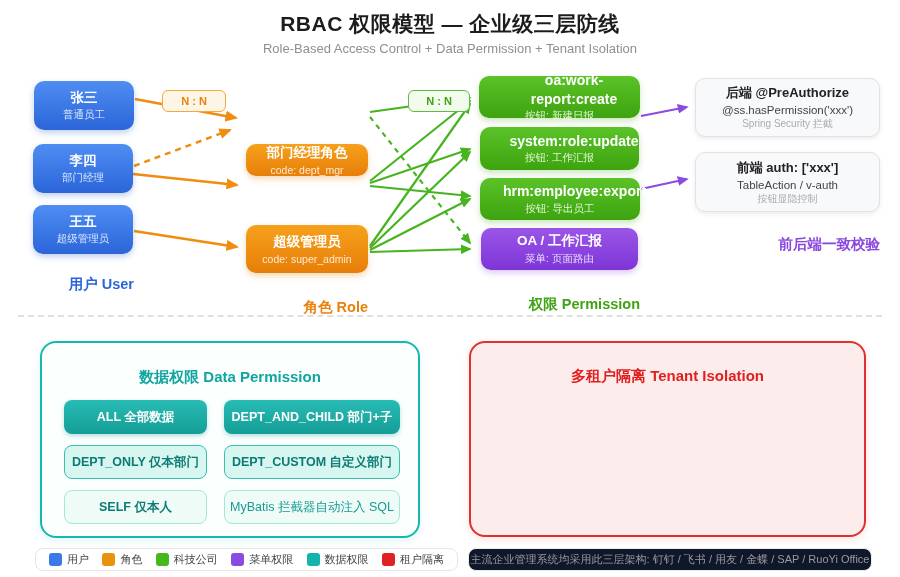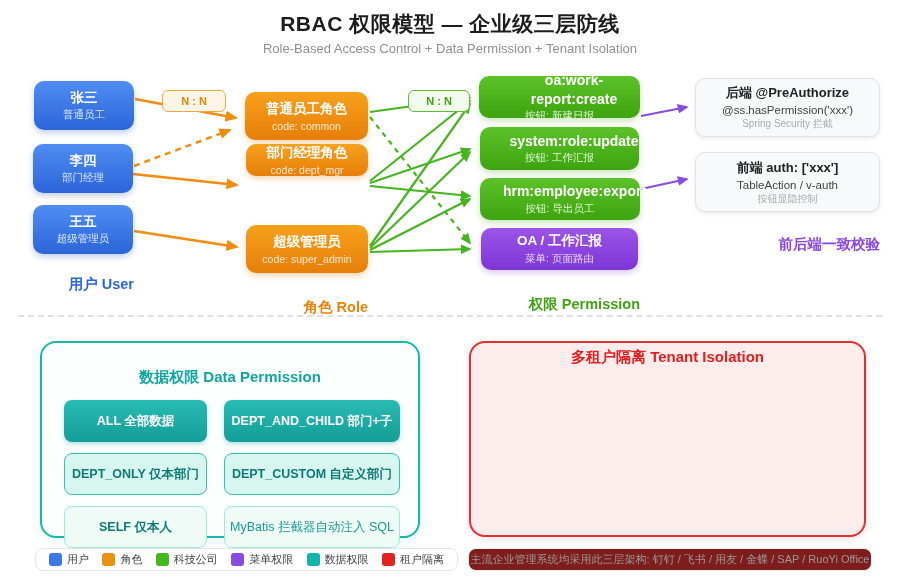--- a/index.html
+++ b/index.html
@@ -46,31 +46,31 @@
 
   .divider { position:absolute; top:315px; left:18px; width:864px; border-top:2px dashed #e0e0e0; z-index:0; }
 
   
   .panel { position:absolute; z-index:2; border-radius:16px; }
   .dp { left:40px; top:341px; width:380px; height:197px; background:#fbfffe;
         border:2px solid #15b8ae; box-shadow:0 3px 8px rgba(20,180,170,.12); }
   .dp-title { text-align:center; margin-top:25px; font-size:15px; font-weight:bold; color:#11a5a0; }
   .dp-grid { display:grid; grid-template-columns:143px 176px; column-gap:17px; row-gap:11px;
              margin:13px 0 0 22px; }
-  .chip { height:42px; border-radius:8px; display:flex; align-items:center; justify-content:center;
+  .chip { height:34px; border-radius:8px; display:flex; align-items:center; justify-content:center;
           font-size:12.5px; font-weight:bold; }
   .chip.solid { background:linear-gradient(180deg,#28bcb4,#149d97); color:#fff; box-shadow:0 2px 4px rgba(18,150,145,.3); }
   .chip.mid   { background:#d7f6f0; border:1.5px solid #38bfb2; color:#0c7b74; }
   .chip.light { background:#eefbf7; border:1.5px solid #a4e6da; color:#0c7b74; }
   .chip.plain { font-weight:normal; color:#1a9a92; }
 
   
   .tp { left:469px; top:341px; width:397px; height:196px; background:#fdecec;
         border:2px solid #e22f2f; box-shadow:0 3px 8px rgba(220,40,40,.12); }
-  .tp-title { text-align:center; margin-top:5px; font-size:15px; font-weight:bold; color:#e01f1f; }
+  .tp-title { text-align:center; margin-top:24px; font-size:15px; font-weight:bold; color:#e01f1f; }
   .tbox { position:absolute; border-radius:9px; display:flex; flex-direction:column;
           align-items:center; justify-content:center; text-align:center; }
   .tbox.solidR { background:linear-gradient(180deg,#ea3434,#ce1e1e); color:#fff;
                  box-shadow:0 3px 6px rgba(200,30,30,.3); width:160px; height:50px; }
   .tbox.solidR .t1 { font-size:13px; font-weight:bold; }
   .tbox.solidR .t2 { font-size:11px; color:#ffd2d2; margin-top:2px; }
   .tbox.planR { background:#fffbfb; border:1.5px solid #f3b3b3; width:160px; height:38px; }
   .tbox.planR .t1 { font-size:12px; font-weight:bold; color:#d92f2f; }
   .tbox.planR .t2 { font-size:10.5px; color:#e37070; margin-top:1px; }
   .tbox.wideR { background:#fff; border:1.5px solid #f0a8a8; width:268px; height:25px;
@@ -78,21 +78,21 @@
 
   
   .legend { position:absolute; left:35px; top:548px; width:423px; height:23px; z-index:2;
             border:1px solid #e6e6e6; border-radius:8px; background:#fff;
             display:flex; align-items:center; justify-content:space-between; padding:0 13px; }
   .litem { display:flex; align-items:center; gap:5px; font-size:11px; color:#444; }
   .sw { width:13px; height:13px; border-radius:3px; display:inline-block; }
   .sw-user{background:#3b78e8;} .sw-role{background:#e8920f;} .sw-btn{background:#44b81c;}
   .sw-menu{background:#8a4ce0;} .sw-data{background:#14b3ab;} .sw-tenant{background:#e02222;}
   .note { position:absolute; left:468px; top:548px; width:404px; height:23px; z-index:2;
-          border:1px solid #ededed; border-radius:8px; background:#7f1d1d;
+          border:1px solid #ededed; border-radius:8px; background:#0f172a;
           display:flex; align-items:center; justify-content:center;
           font-size:11px; color:#9a9a9a; }
 </style>
 </head>
 <body>
 
 <div class="stage">
 
   <div class="title">RBAC 权限模型 — 企业级三层防线</div>
   <div class="subtitle">Role-Based Access Control + Data Permission + Tenant Isolation</div>
@@ -142,24 +142,20 @@
   </div>
   <div class="node blue" style="left:33px;top:205px;width:100px;height:49px">
     <div class="n1">王五</div>
     <div class="n2">超级管理员</div>
   </div>
   <div class="colLabel" style="left:34px;top:261px;width:100px;color:#2b65d9">用户 User</div>
 
   <div class="nn nn1" style="left:162px;top:90px;width:64px;height:22px">N : N</div>
   <div class="nn nn2" style="left:408px;top:90px;width:62px;height:22px">N : N</div>
 
-  <div class="node orange" style="left:245px;top:92px;width:123px;height:48px">
-    <div class="n1">普通员工角色</div>
-    <div class="n2">code: common</div>
-  </div>
   <div class="node orange" style="left:246px;top:144px;width:122px;height:32px">
     <div class="n1">部门经理角色</div>
     <div class="n2">code: dept_mgr</div>
   </div>
   <div class="node orange" style="left:246px;top:225px;width:122px;height:48px">
     <div class="n1">超级管理员</div>
     <div class="n2">code: super_admin</div>
   </div>
   <div class="colLabel" style="left:245px;top:284px;width:123px;color:#e8820c">角色 Role</div>
 

